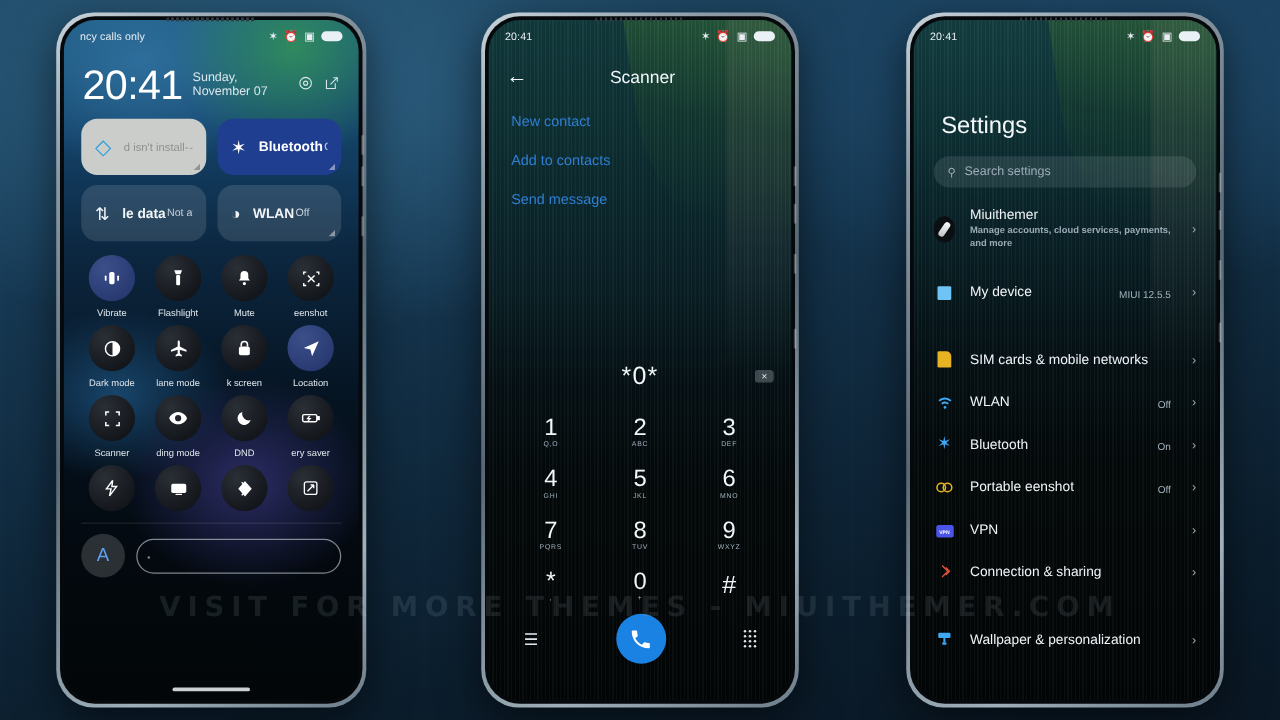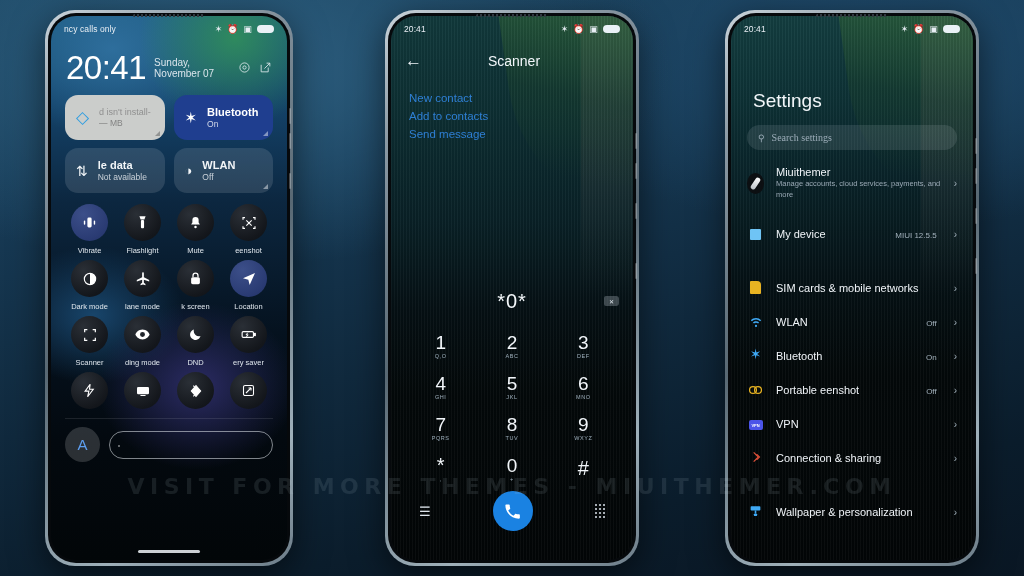--- a/index.html
+++ b/index.html
@@ -116,21 +116,21 @@
     flex: 1; height: 45px;
     border-radius: 13px;
     display: flex; align-items: center;
     padding: 0 11px; gap: 10px;
     position: relative;
     overflow: hidden;
   }
   .tile.light { background: #cbcdcb; color: #3a3a3a; }
   .tile.blue { background: #1f3e8f; color: #fff; }
   .tile.dim { background: rgba(255,255,255,.12); color: #f2f5f8; }
-  .tile-txt { display: flex; flex-direction: column; gap: 1px; overflow: hidden; }
+  .tile-txt { display: flex; flex-direction: row; gap: 1px; overflow: hidden; }
   .tile-title { font-size: 11px; font-weight: bold; white-space: nowrap; }
   .tile.light .tile-title { font-size: 9px; font-weight: normal; color:#8f8f8f; }
   .tile-sub { font-size: 8.5px; opacity: .78; white-space: nowrap; }
   .tile.light .tile-sub { color:#6e6e6e; font-size: 8.5px; }
   .tile .corner {
     position: absolute; right: 5px; bottom: 4px;
     width: 0; height: 0;
     border-left: 5px solid transparent;
     border-bottom: 5px solid rgba(255,255,255,.45);
   }
@@ -206,21 +206,21 @@
     pointer-events: none;
   }
   .mid-topbar {
     position: relative; z-index: 3;
     height: 38px;
     display: flex; align-items: center;
     padding: 0 14px;
   }
   .back-arrow { font-size: 17px; color: #eef3f7; width: 30px; }
   .mid-title { flex: 1; text-align: center; font-size: 14px; color: #f2f6fa; margin-left: -26px; }
-  .mid-links { position: relative; z-index: 3; padding: 12px 18px 0 18px; display: flex; flex-direction: column; gap: 6px; }
+  .mid-links { position: relative; z-index: 3; padding: 12px 18px 0 18px; display: flex; flex-direction: column; gap: 19px; }
   .mid-link { font-size: 11.5px; color: #2e7fd4; }
 
   .dial-area { position: absolute; left: 0; right: 0; bottom: 0; top: 265px; z-index: 3; }
   .dial-input {
     display: flex; align-items: center;
     height: 40px; padding: 0 16px;
     position: relative;
   }
   .dial-number { flex: 1; text-align: center; font-size: 20px; font-weight: 300; letter-spacing: 1px; color: #f3f7fa; }
   .bksp {
@@ -258,37 +258,37 @@
   .set-title { position: relative; z-index: 3; font-size: 19px; font-weight: 400; padding: 48px 0 0 22px; color: #f3f7fa; }
   .searchbar {
     position: relative; z-index: 3;
     margin: 13px 16px 0 16px;
     height: 25px;
     border-radius: 13px;
     background: rgba(210,220,230,.12);
     display: flex; align-items: center; gap: 7px;
     padding: 0 11px;
   }
-  .search-ph { font-size: 10px; color: #9dadb9; font-family: Liberation Serif, serif; }
+  .search-ph { font-size: 10px; color: #9dadb9; }
   .srch-icn { font-size: 9px; color: #9dadb9; }
 
   .set-list { position: relative; z-index: 3; padding: 0 16px; }
   .set-row {
     display: flex; align-items: flex-end;
     height: 34px;
     gap: 12px;
   }
   .set-row.tall { height: 46px; align-items: center; }
   .set-ic {
     width: 17px; display: flex; align-items: center; justify-content: center;
     font-size: 12px;
   }
   .set-body { flex: 1; display: flex; flex-direction: column; gap: 1px; min-width: 0; }
   .set-lbl { font-size: 11px; color: #f0f4f8; }
-  .set-sub { font-size: 7.5px; color: #9aa9b5; line-height: 1.35; }
+  .set-sub { font-size: 7.5px; color: #9aa9b5; line-height: 1.35; font-weight: bold; }
   .set-val { font-size: 8px; color: #a4b2bd; margin-right: 5px; }
   .chev { font-size: 10px; color: #9fadb8; }
   .avatar-ic {
     width: 21px; height: 21px; border-radius: 50%;
     background: #0c0f12;
     position: relative; overflow: hidden;
   }
   .avatar-ic::after {
     content:""; position: absolute;
     left: 6px; top: 4px;

